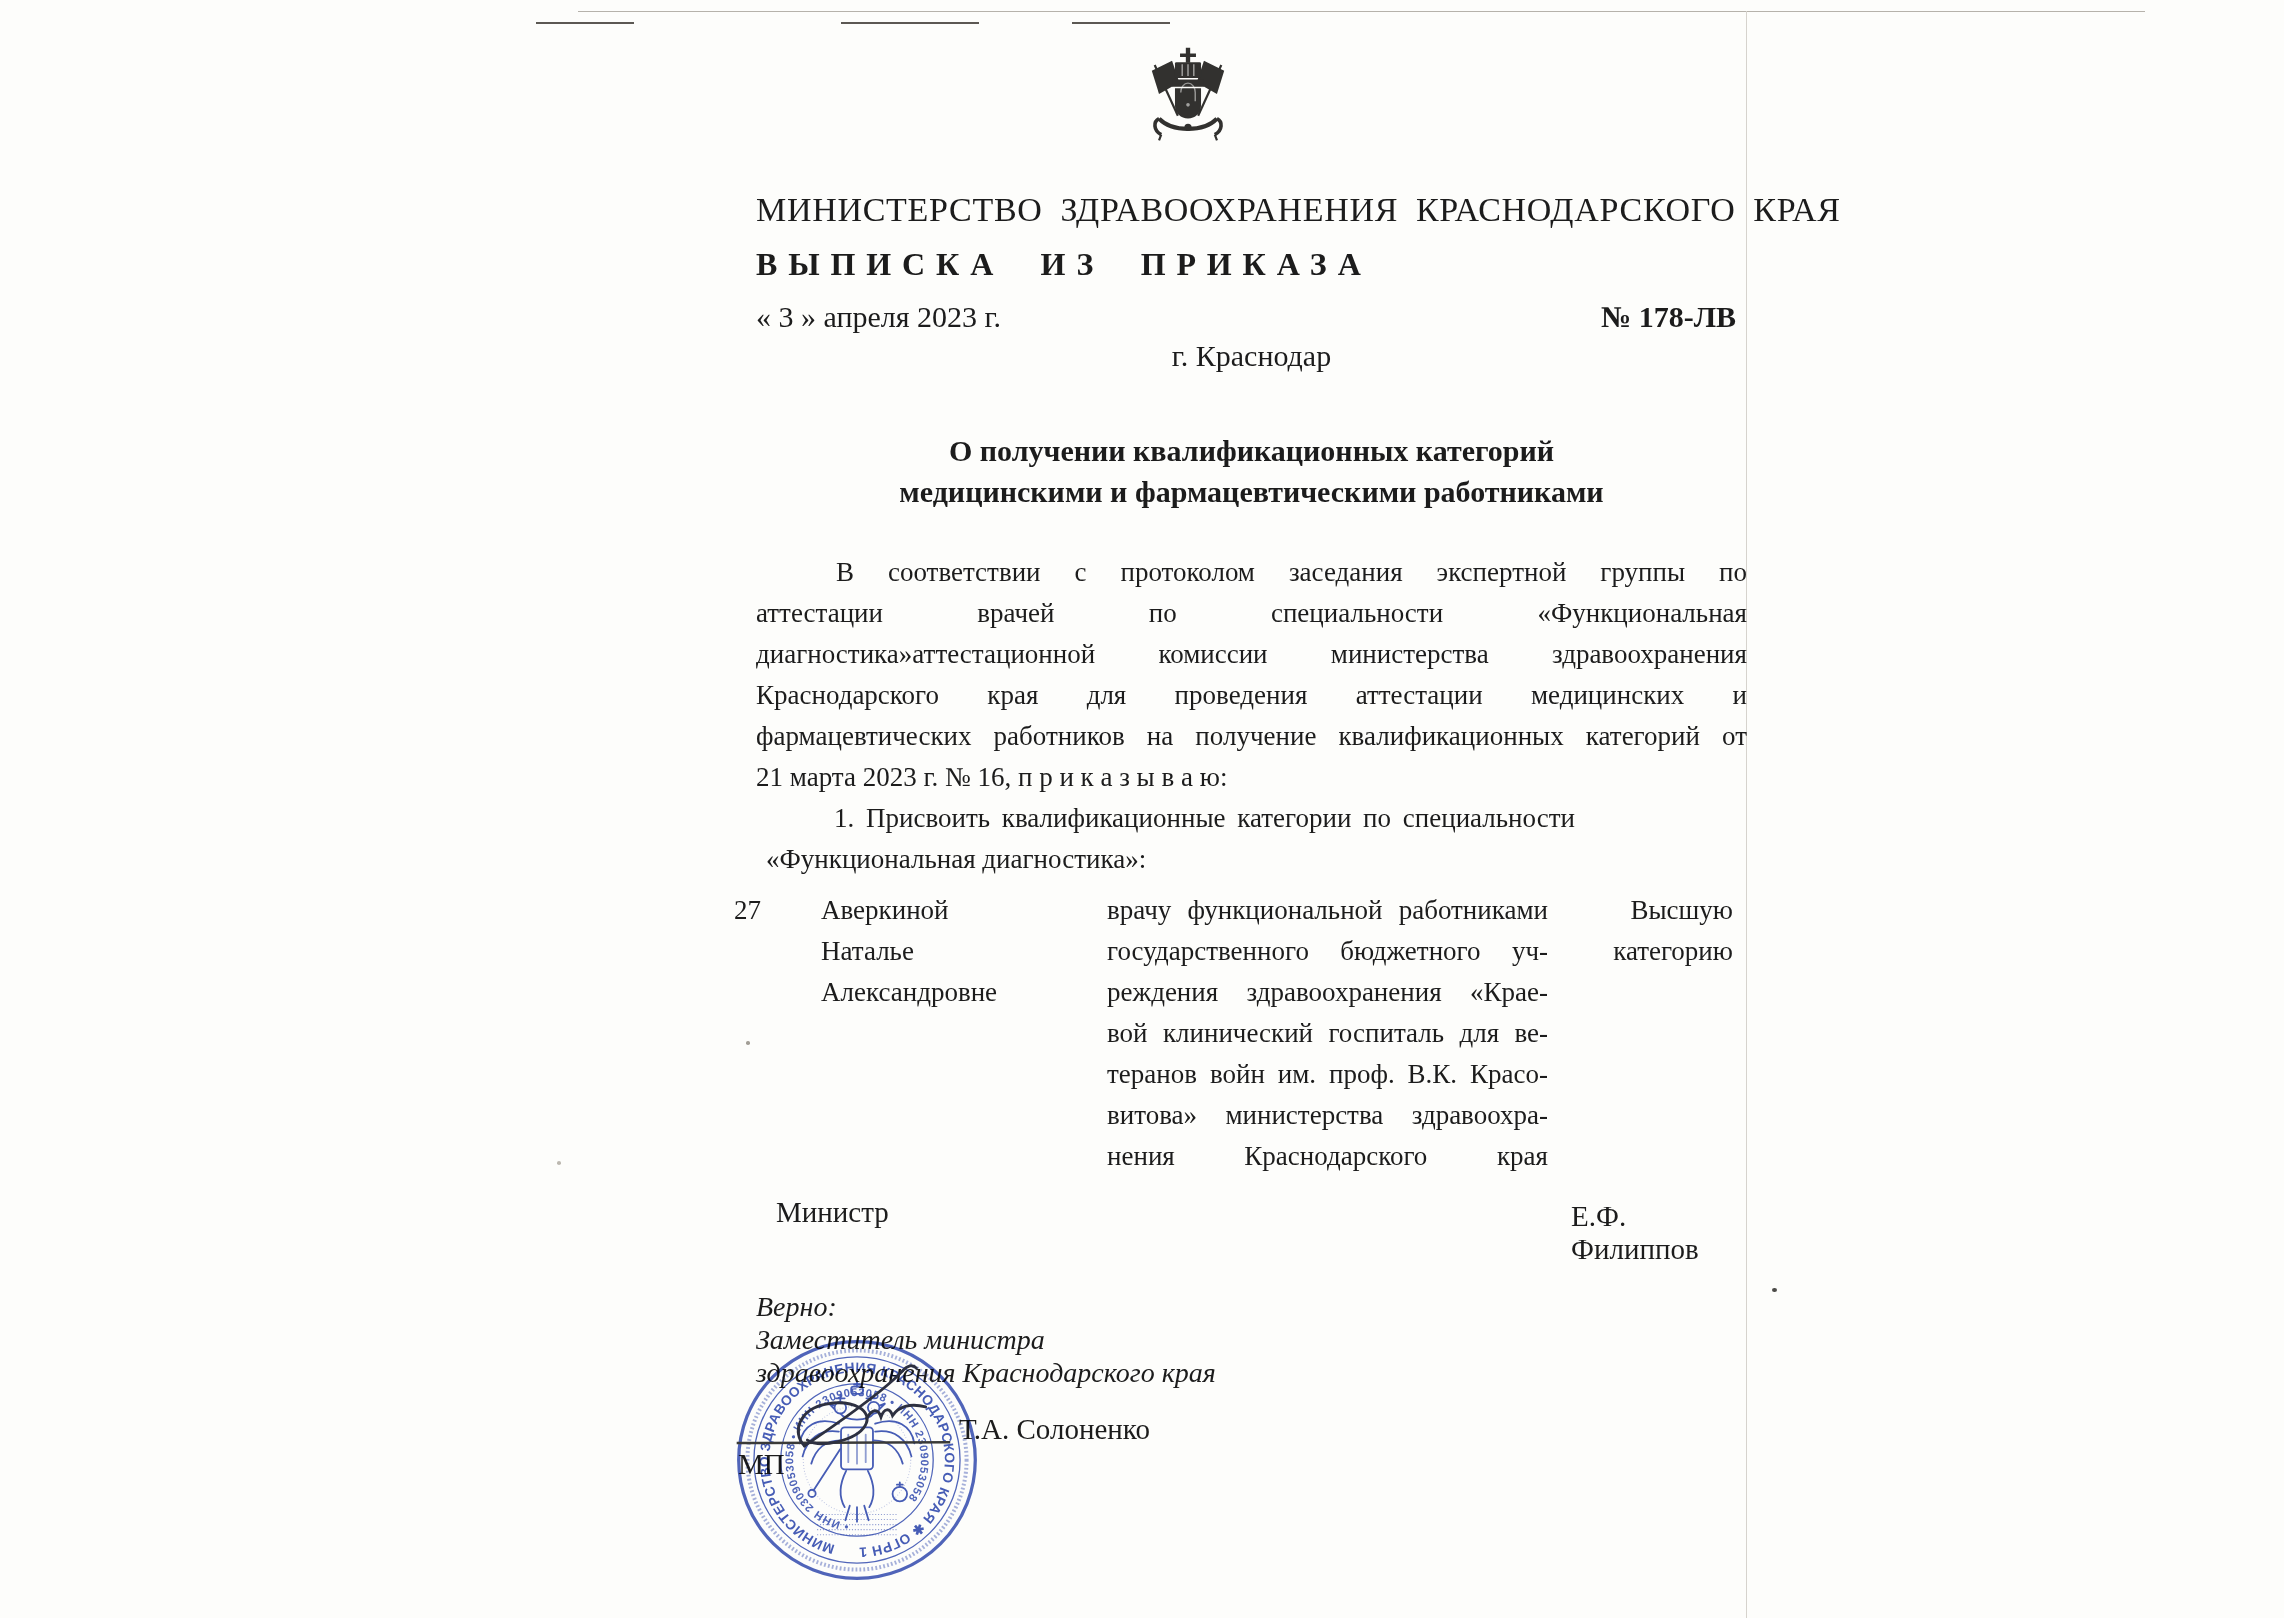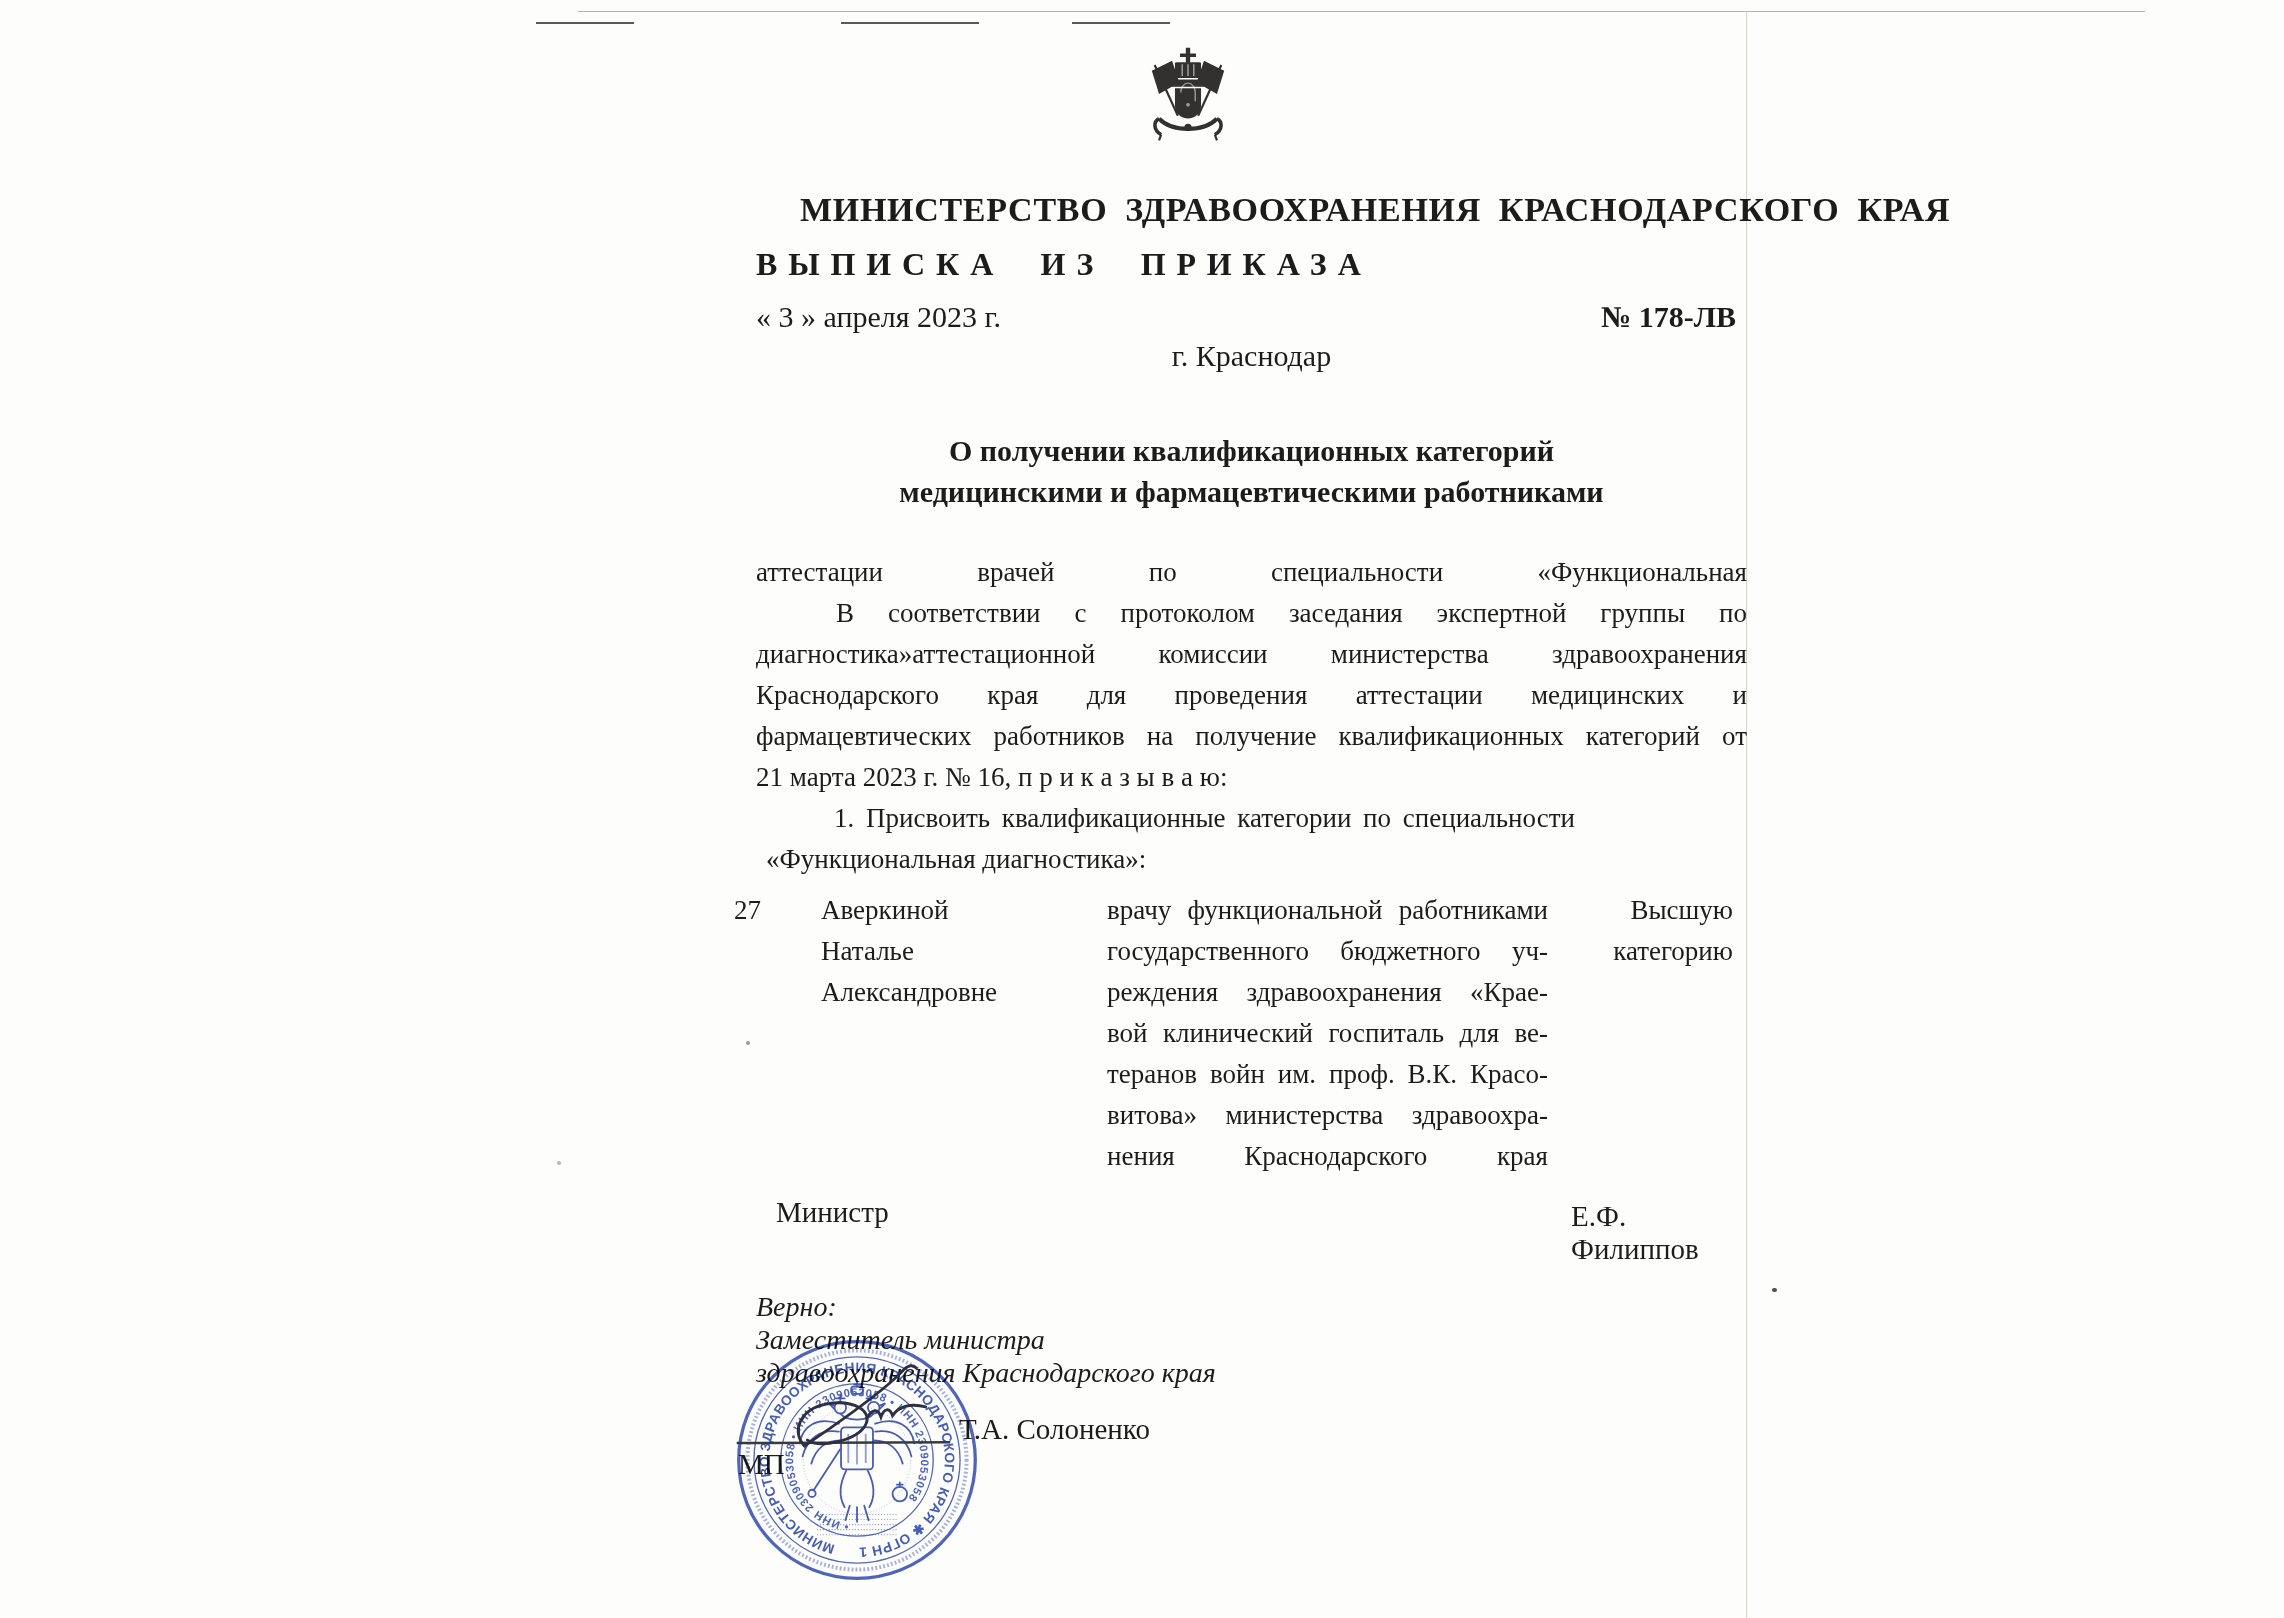--- a/index.html
+++ b/index.html
@@ -19,22 +19,22 @@
   .scan-dash.d2{left:841px;width:138px;}
   .scan-dash.d3{left:1072px;width:98px;}
   .scan-vline{position:absolute;left:1746px;top:11px;width:1.4px;height:1607px;background:#d6d3cd;}
   .speck{position:absolute;border-radius:50%;}
   .speck.s1{left:1772px;top:1288px;width:5px;height:4.3px;background:#4c4b48;}
   .speck.s2{left:746px;top:1041px;width:3.6px;height:3.6px;background:#a29e96;}
   .speck.s3{left:557px;top:1161px;width:4.3px;height:3.6px;background:#bcb8b0;}
 
   .ministry{
     position:absolute;left:756px;top:191px;width:991px;
-    font-size:34px;font-weight:bold;text-align:center;
-    letter-spacing:0.7px;word-spacing:8.7px;white-space:nowrap;margin-left:44px;
+    font-size:34px;font-weight:normal;text-align:center;
+    letter-spacing:0.7px;word-spacing:8.7px;white-space:nowrap;
   }
   .doctype{
     position:absolute;left:756px;top:246px;width:991px;
     font-size:32px;font-weight:bold;
     letter-spacing:0.34em;word-spacing:0.55em;white-space:nowrap;
   }
   .daterow{
     position:absolute;left:756px;top:300px;width:991px;
     font-size:30px;display:flex;justify-content:space-between;
   }
@@ -126,22 +126,22 @@
     <span class="num">№ 178-ЛВ</span>
   </div>
   <div class="city">г. Краснодар</div>
 
   <div class="subject">
     <div>О получении квалификационных категорий</div>
     <div>медицинскими и фармацевтическими работниками</div>
   </div>
 
   <div class="body-par">
+    <div class="bl ind1">В соответствии с протоколом заседания экспертной группы по</div>
     <div class="bl">аттестации врачей по специальности «Функциональная</div>
-    <div class="bl ind1">В соответствии с протоколом заседания экспертной группы по</div>
     <div class="bl">диагностика»аттестационной комиссии министерства здравоохранения</div>
     <div class="bl">Краснодарского края для проведения аттестации медицинских и</div>
     <div class="bl wsp">фармацевтических работников на получение квалификационных категорий от</div>
     <div class="bl left">21 марта 2023 г. № 16, п р и к а з ы в а ю:</div>
     <div class="bl left ind2">1. Присвоить квалификационные категории по специальности</div>
     <div class="bl left ind3">«Функциональная диагностика»:</div>
   </div>
 
   <div class="row27">
     <div class="rownum">27</div>

